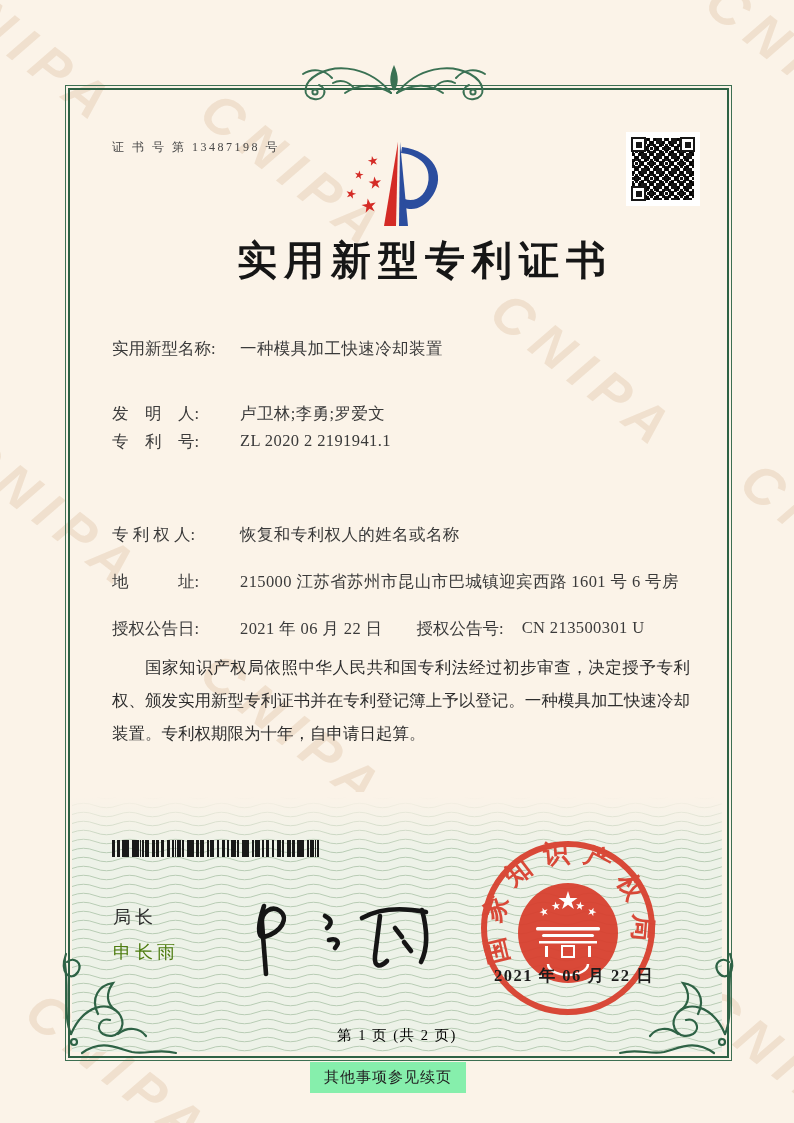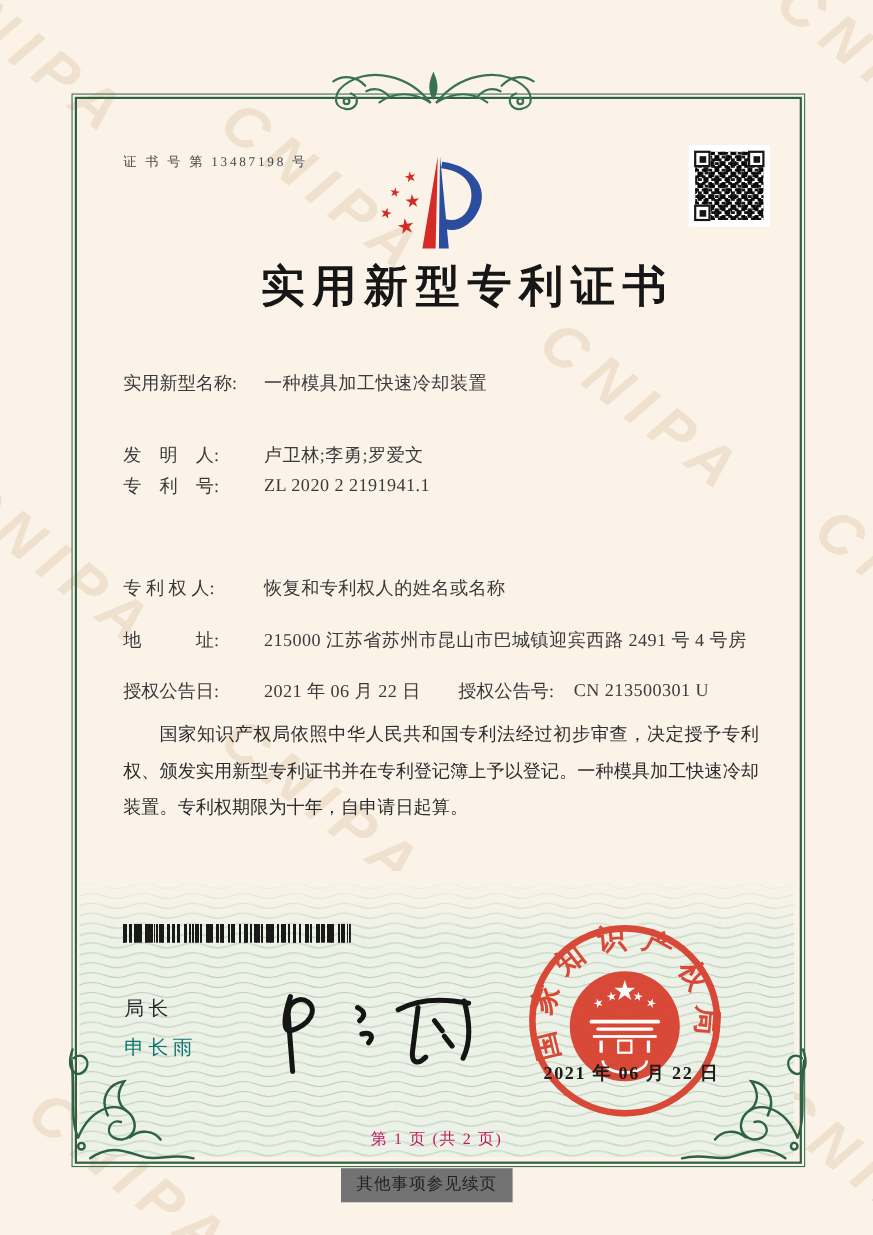--- a/index.html
+++ b/index.html
@@ -37,28 +37,28 @@
   .pair2{display:flex;margin-left:34px;}
   
   .paras{position:absolute;left:112px;top:651px;width:578px;}
   .paras p{margin:0;text-indent:2em;font-size:16.5px;line-height:33px;text-align:justify;color:#2d2d2d;}
   
   .barcode{position:absolute;left:112px;top:840px;width:207px;height:17px;
      background:repeating-linear-gradient(90deg,#191919 0 2px,transparent 2px 5px),
                 repeating-linear-gradient(90deg,#191919 0 1px,transparent 1px 7px),
                 repeating-linear-gradient(90deg,#191919 0 3px,transparent 3px 11px);}
   .signer-title{position:absolute;left:113px;top:905px;font-size:18px;letter-spacing:4px;color:#2b2b2b;text-align:center;}
-  .signer-name{position:absolute;left:113px;top:940px;font-size:18px;letter-spacing:4px;color:#0f766e;}
+  .signer-name{position:absolute;left:113px;top:940px;font-size:18px;letter-spacing:4px;color:#4d7c0f;}
   .sig{position:absolute;left:230px;top:890px;}
   .seal{position:absolute;left:478px;top:838px;opacity:.95;}
   .sealdate{position:absolute;left:494px;top:965px;font-size:16.5px;font-weight:600;
             letter-spacing:1.5px;color:#1c1c1c;z-index:6;}
   .pagenum{position:absolute;left:0;width:794px;top:1026px;text-align:center;font-size:14.5px;
-           letter-spacing:1.5px;color:#be185d;}
-  .contnote{position:absolute;left:310px;top:1062px;width:156px;height:31px;background:#737373;
+           letter-spacing:1.5px;color:#000000;}
+  .contnote{position:absolute;left:310px;top:1062px;width:156px;height:31px;background:#86efac;
             text-align:center;line-height:31px;font-size:15px;letter-spacing:1px;color:#222;}
   .orn{position:absolute;pointer-events:none;}
 </style>
 </head>
 <body>
 
 <div class="page">
 
   <svg width="0" height="0" style="position:absolute" aria-hidden="true">
     <defs>
@@ -160,21 +160,21 @@
   <div class="frow" style="top:431px">
     <span class="flabel">专　利　号:</span>
     <span class="fvalue">ZL 2020 2 2191941.1</span>
   </div>
   <div class="frow" style="top:524px">
     <span class="flabel">专 利 权 人:</span>
     <span class="fvalue">恢复和专利权人的姓名或名称</span>
   </div>
   <div class="frow" style="top:571px">
     <span class="flabel">地　　　址:</span>
-    <span class="fvalue">215000 江苏省苏州市昆山市巴城镇迎宾西路 2491 号 4 号房</span>
+    <span class="fvalue">215000 江苏省苏州市昆山市巴城镇迎宾西路 1601 号 6 号房</span>
   </div>
   <div class="frow" style="top:618px">
     <span class="flabel">授权公告日:</span>
     <span class="fvalue">2021 年 06 月 22 日</span>
     <span class="pair2">
       <span class="flabel" style="width:auto">授权公告号:</span>
       <span class="fvalue">CN 213500301 U</span>
     </span>
   </div>
 

